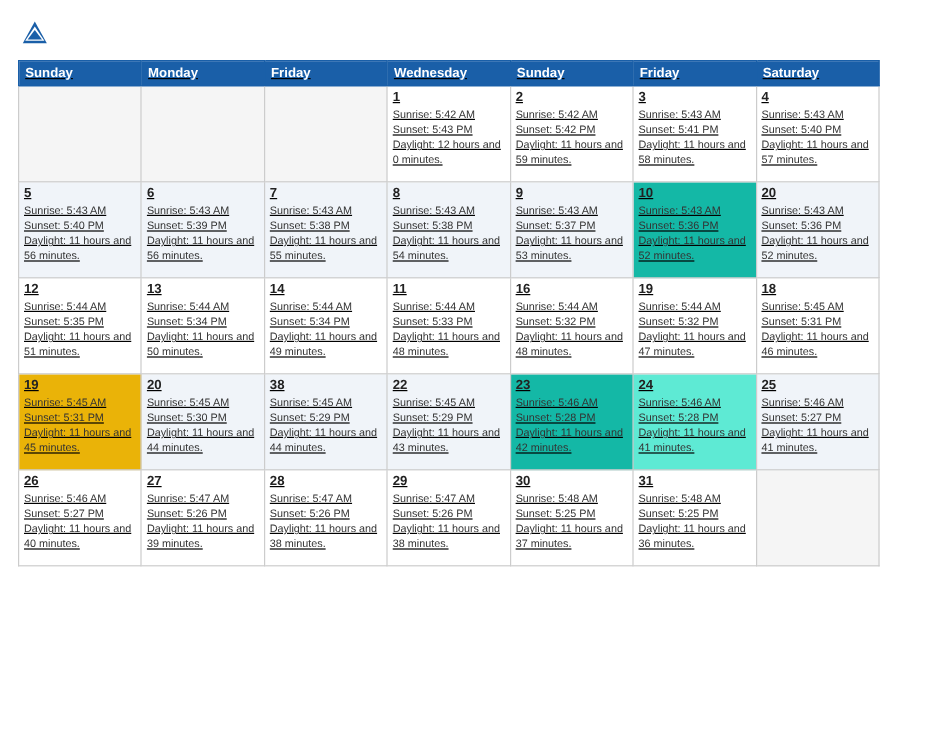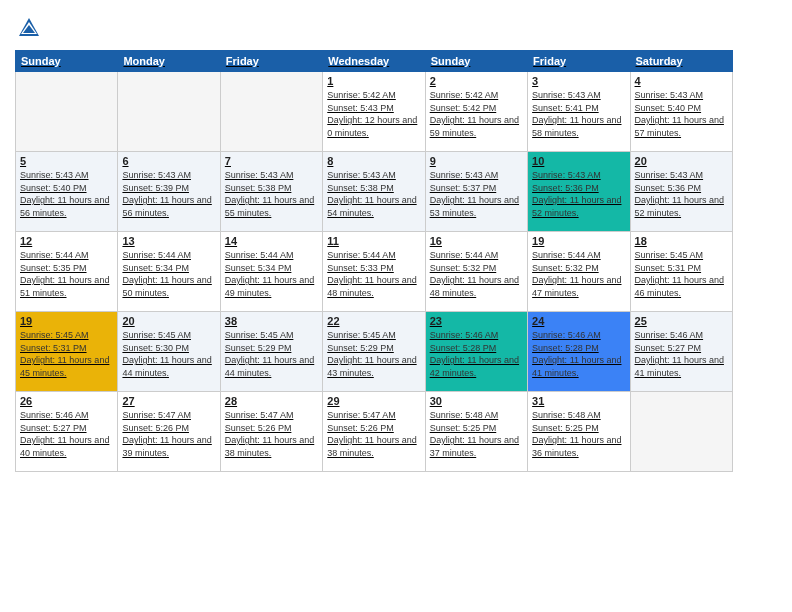--- a/index.html
+++ b/index.html
@@ -232,21 +232,21 @@
             <div class="day-info">Sunrise: 5:45 AM<br>Sunset: 5:29 PM<br>Daylight: 11 hours and 44 minutes.</div>
           </td>
           <td style="background: rgb(240, 244, 249);">
             <span class="day-number">22</span>
             <div class="day-info">Sunrise: 5:45 AM<br>Sunset: 5:29 PM<br>Daylight: 11 hours and 43 minutes.</div>
           </td>
           <td style="background: #14b8a6;">
             <span class="day-number">23</span>
             <div class="day-info">Sunrise: 5:46 AM<br>Sunset: 5:28 PM<br>Daylight: 11 hours and 42 minutes.</div>
           </td>
-          <td style="background: #3b82f6;">
+          <td style="background: #5eead4;">
             <span class="day-number">24</span>
             <div class="day-info">Sunrise: 5:46 AM<br>Sunset: 5:28 PM<br>Daylight: 11 hours and 41 minutes.</div>
           </td>
           <td style="background: rgb(240, 244, 249);">
             <span class="day-number">25</span>
             <div class="day-info">Sunrise: 5:46 AM<br>Sunset: 5:27 PM<br>Daylight: 11 hours and 41 minutes.</div>
           </td>
         </tr>
         <tr>
           <td>

